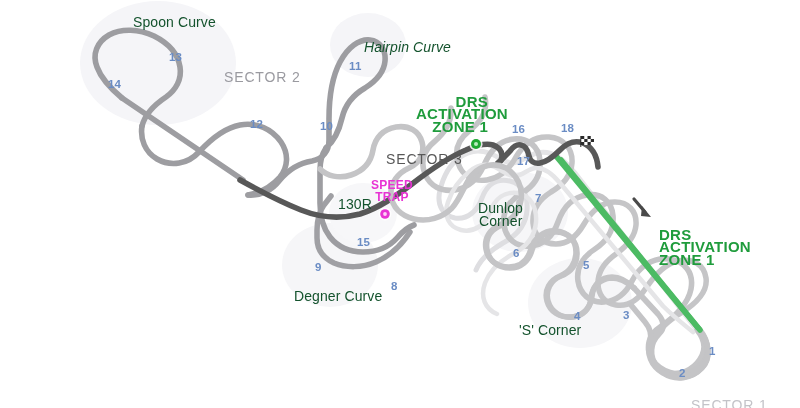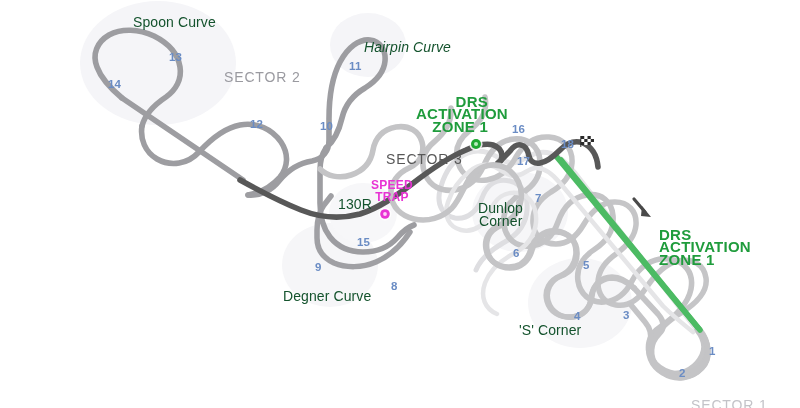--- a/index.html
+++ b/index.html
@@ -1116,28 +1116,28 @@
       <div class="label corner-num" style="left: 391px; top: 280px;">8</div>
       <div class="label corner-num" style="left: 315px; top: 261px;">9</div>
       <div class="label corner-num" style="left: 320px; top: 120px;">10</div>
       <div class="label corner-num" style="left: 349px; top: 60px; text-align: right;">11</div>
       <div class="label corner-num" style="left: 250px; top: 118px;">12</div>
       <div class="label corner-num" style="left: 161px; top: 51px; margin-left: 8px;">13</div>
       <div class="label corner-num" style="left: 108px; top: 78px;">14</div>
       <div class="label corner-num" style="left: 357px; top: 236px; text-align: center;">15</div>
       <div class="label corner-num" style="left: 512px; top: 123px;">16</div>
       <div class="label corner-num" style="left: 517px; top: 155px;">17</div>
-      <div class="label corner-num" style="left: 561px; top: 138px; text-align: center;">18</div>
+      <div class="label corner-num" style="left: 561px; top: 122px; text-align: center;">18</div>
     </div>
   <div id="curve-names">
       <div class="label curve-name" style="left: 133px; top: 14px;">Spoon Curve</div>
       <div class="label curve-name" style="left: 364px; top: 39px; font-style: italic;">Hairpin Curve</div>
       <div class="label curve-name" style="left: 478px; top: 200px;">Dunlop</div>
       <div class="label curve-name" style="left: 479px; top: 213px;">Corner</div>
-      <div class="label curve-name" style="left: 283px; top: 288px;">Degner Curve</div>
+      <div class="label curve-name" style="left: 294px; top: 288px;">Degner Curve</div>
       <div class="label curve-name" style="left: 519px; top: 322px;">'S' Corner</div>
       <div class="label curve-name" style="left: 338px; top: 196px;">130R</div>
     </div>
   <div id="sector-labels">
       <div class="label sector-name" style="left: 224px; top: 69px;">SECTOR 2</div>
       <div class="label sector-name s3" style="left: 386px; top: 151px;">SECTOR 3</div>
       <div class="label sector-name s1" style="left: 691px; top: 397px;">SECTOR 1</div>
     </div>
 
   <div class="label drs-label left" style="left:416px; top:96px; width:72px;">

